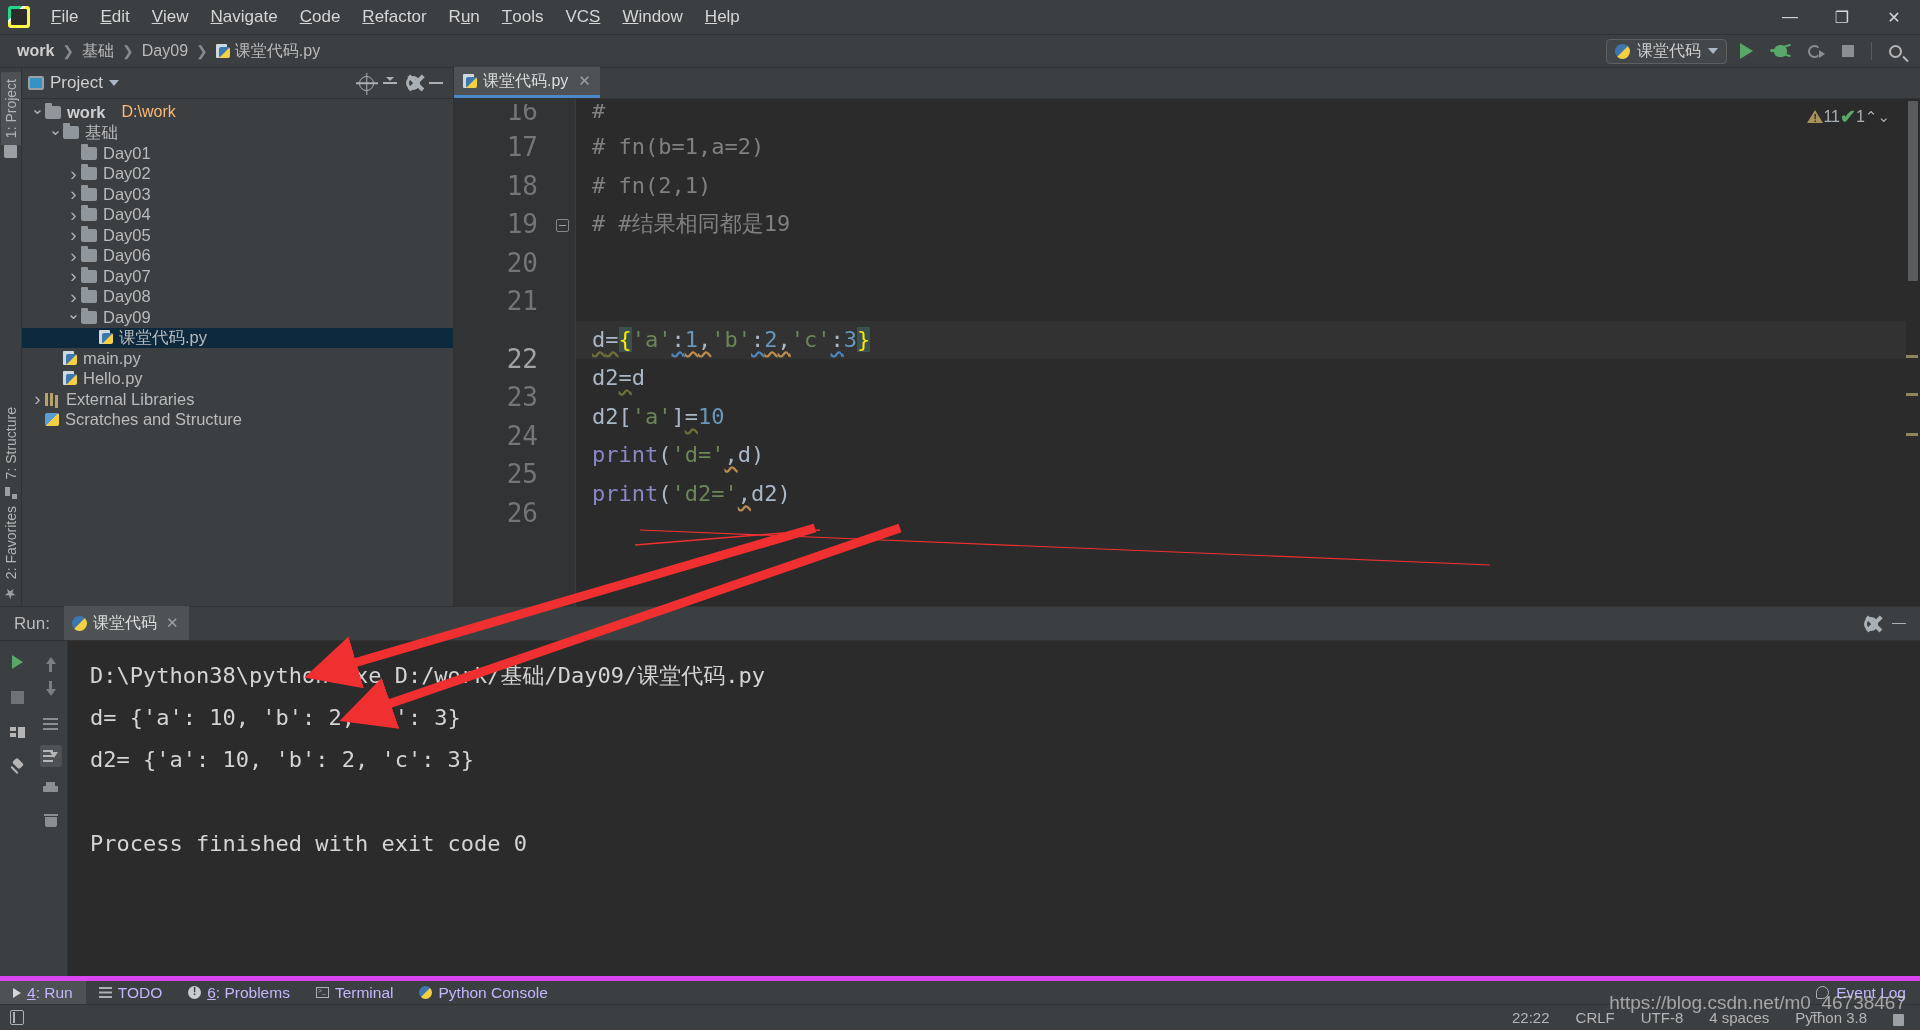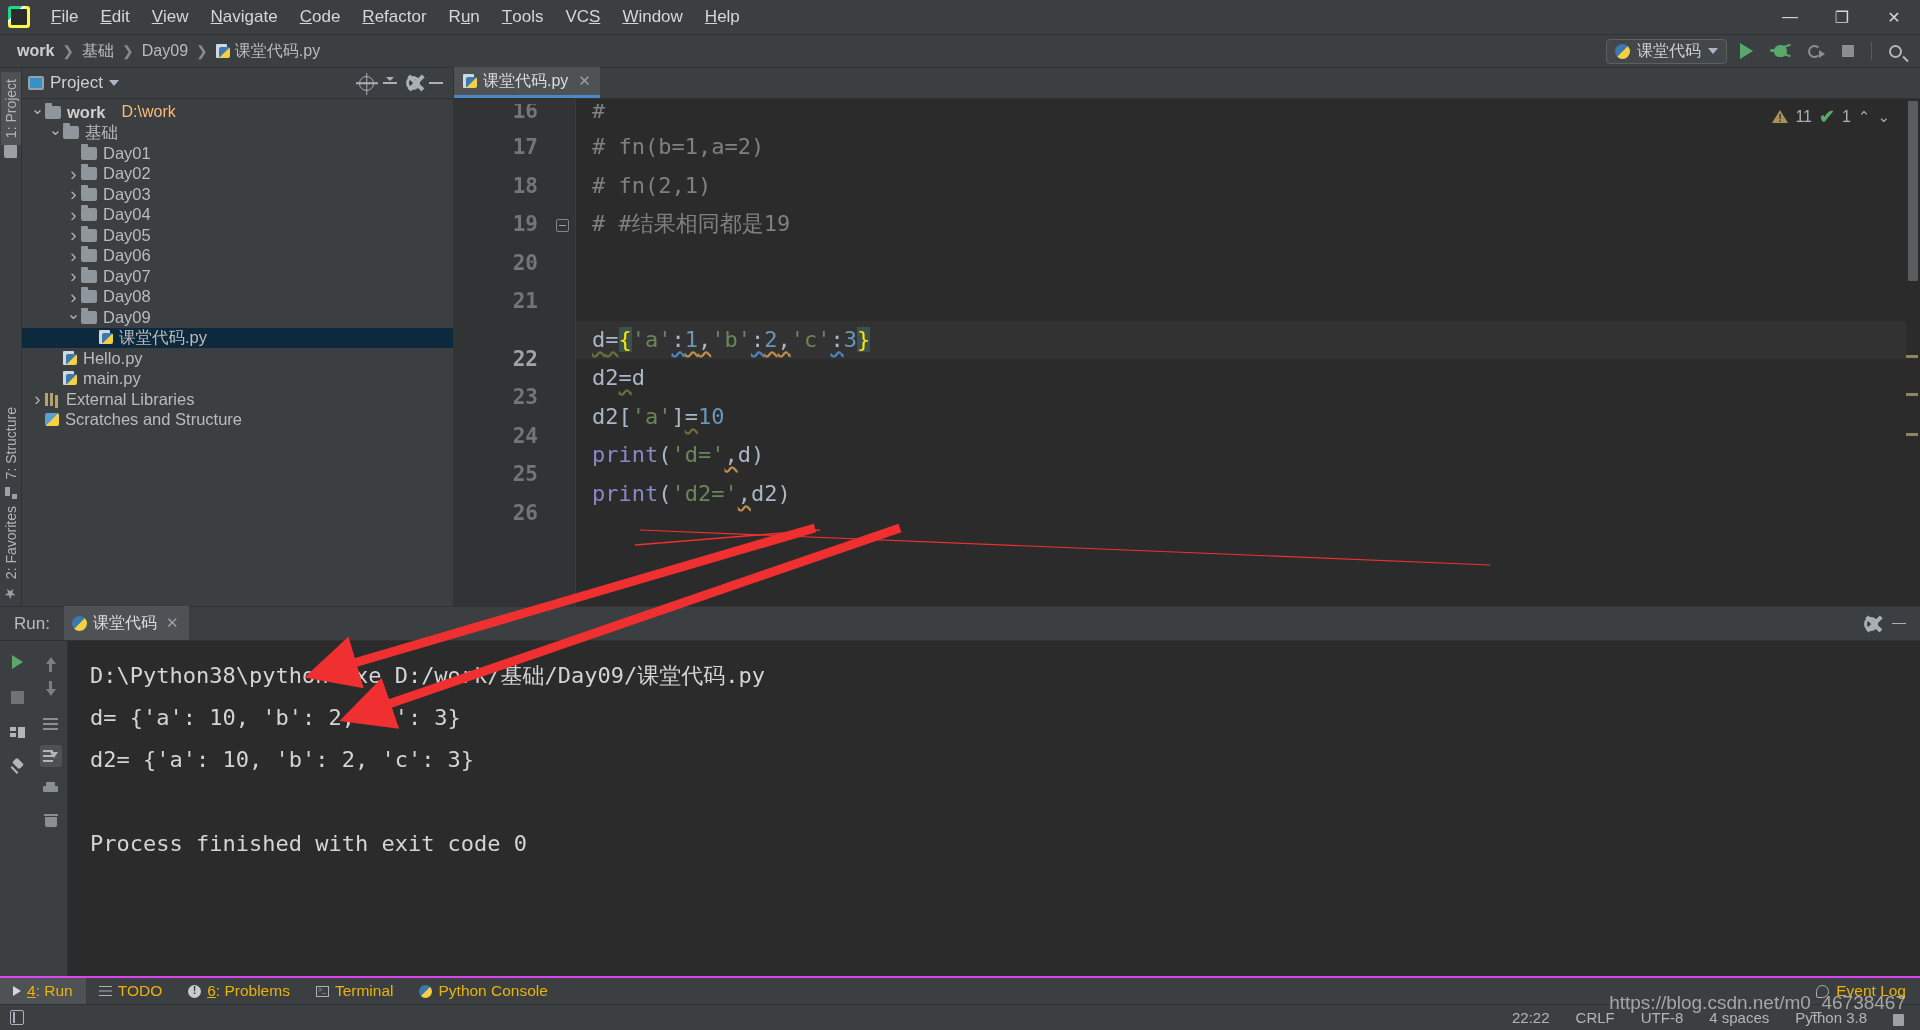--- a/index.html
+++ b/index.html
@@ -181,21 +181,21 @@
   }
   .etab .x{ color:#9aa0a6; font-size:15px; margin-left:4px; }
 
   .editorwrap{ flex:1; display:flex; min-height:0; position:relative; overflow:hidden; }
   .gutter{
     width:98px; flex:0 0 98px; background:#313335; text-align:right;
     padding-top:5px; position:relative;
   }
   .gl{
     height:38.5px; line-height:38.5px; font-family:"DejaVu Sans Mono", monospace;
-    font-size:21px; color:#757575; padding-right:14px;font-weight:bold;
+    font-size:26px; color:#757575; padding-right:14px;
   }
   .gl.cur{ color:#a4a3a3;margin-top:19px; }
   .foldcol{
     width:24px; flex:0 0 24px; background:#313335; padding-top:5px; position:relative;
     border-right:1px solid #3a3d3f;
   }
   .foldmark{
     position:absolute; left:4px; width:13px;height:13px;border:1px solid #868686;
     border-radius:2px; display:flex; align-items:center; justify-content:center;
   }
@@ -221,21 +221,21 @@
   .wavy-o{
     text-decoration:underline; text-decoration-style:wavy;
     text-decoration-color:#bc8c4e; text-underline-offset:4px;
   }
   .wavy-b{
     text-decoration:underline; text-decoration-style:wavy;
     text-decoration-color:#4c86bd; text-underline-offset:4px;
   }
 
   .inspect-widget{
-    position:absolute; right:30px; top:6px; display:flex; align-items:center; gap:7px;
+    position:absolute; right:30px; top:6px; display:flex; align-items:center; 
     font-size:16px; color:#a9b1b6; z-index:4;
   }
   .warn-tri{
     width:0;height:0;border-left:8px solid transparent;border-right:8px solid transparent;
     border-bottom:13px solid #a8915a; position:relative;
   }
   .warn-tri:after{ content:"!"; position:absolute; left:-2px; top:3px; font-size:10px; color:#2b2b2b; font-weight:bold; }
   .chk{ color:#59a869; font-size:19px; font-weight:bold; }
   .chev{ color:#a9b1b6; font-size:15px; }
 
@@ -303,21 +303,21 @@
 
   .console{
     flex:1; background:#2b2b2b; padding:14px 0 0 22px; overflow:hidden;
     font-family:"DejaVu Sans Mono", monospace; font-size:22px; color:#d4d4d4;
     line-height:42px; white-space:pre;
   }
 
   
   .toolwin{
     height:28px; flex:0 0 28px; background:#3c3f41; display:flex; align-items:center;
-    border-top:2px solid #d946ef; font-size:15.5px; color:#eab308; position:relative;
+    border-top:5px solid #d946ef; font-size:15.5px; color:#c4b5fd; position:relative;
   }
   .tw-item{ display:flex; align-items:center; gap:6px; padding:0 13px; height:100%; }
   .tw-item.active{ background:#4e5254; }
   .tw-item u{ text-decoration:underline; }
   .tri-sm{ width:0;height:0;border-top:5px solid transparent;border-bottom:5px solid transparent;border-left:8px solid #d6d6d6; }
   .todo-ico{ width:13px;height:11px;position:relative; }
   .todo-ico:before{content:"";position:absolute;left:0;top:0;width:13px;height:1.8px;background:#a9b0b6;box-shadow:0 4.5px 0 #a9b0b6,0 9px 0 #a9b0b6;}
   .prob-ico{ width:13px;height:13px;border-radius:50%;background:#c9ccce;position:relative; }
   .prob-ico:after{content:"!";position:absolute;left:4.5px;top:-1px;font-size:11px;color:#3c3f41;font-weight:bold;}
   .term-ico{ width:13px;height:11px;border:1.4px solid #a9b0b6;position:relative;font-size:8px;color:#a9b0b6; }
@@ -513,27 +513,27 @@
           <div class="trow sel">
             <span style="flex: 0 0 62px;"></span>
             <span class="tarrow"></span>
             <span class="pyfile-ico" style="margin-right: 6px;"></span>
             <span class="tlabel">课堂代码.py</span>
           </div>
           <div class="trow">
             <span style="flex: 0 0 26px;"></span>
             <span class="tarrow"></span>
             <span class="pyfile-ico" style="margin-right: 6px;"></span>
-            <span class="tlabel">Hello.py</span>
+            <span class="tlabel">main.py</span>
           </div>
           <div class="trow">
             <span style="flex: 0 0 26px;"></span>
             <span class="tarrow"></span>
             <span class="pyfile-ico" style="margin-right: 6px;"></span>
-            <span class="tlabel">main.py</span>
+            <span class="tlabel">Hello.py</span>
           </div>
           <div class="trow">
             <span style="flex: 0 0 8px;"></span>
             <span class="tarrow r"></span>
             <span class="lib-ico"></span>
             <span class="tlabel">External Libraries</span>
           </div>
           <div class="trow">
             <span style="flex: 0 0 8px;"></span>
             <span class="tarrow"></span>

